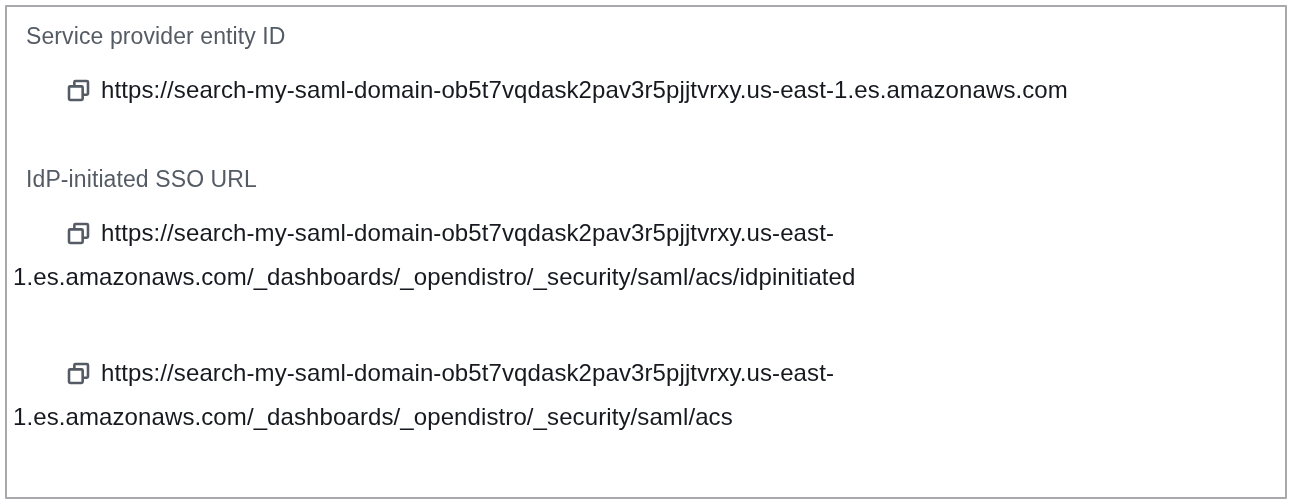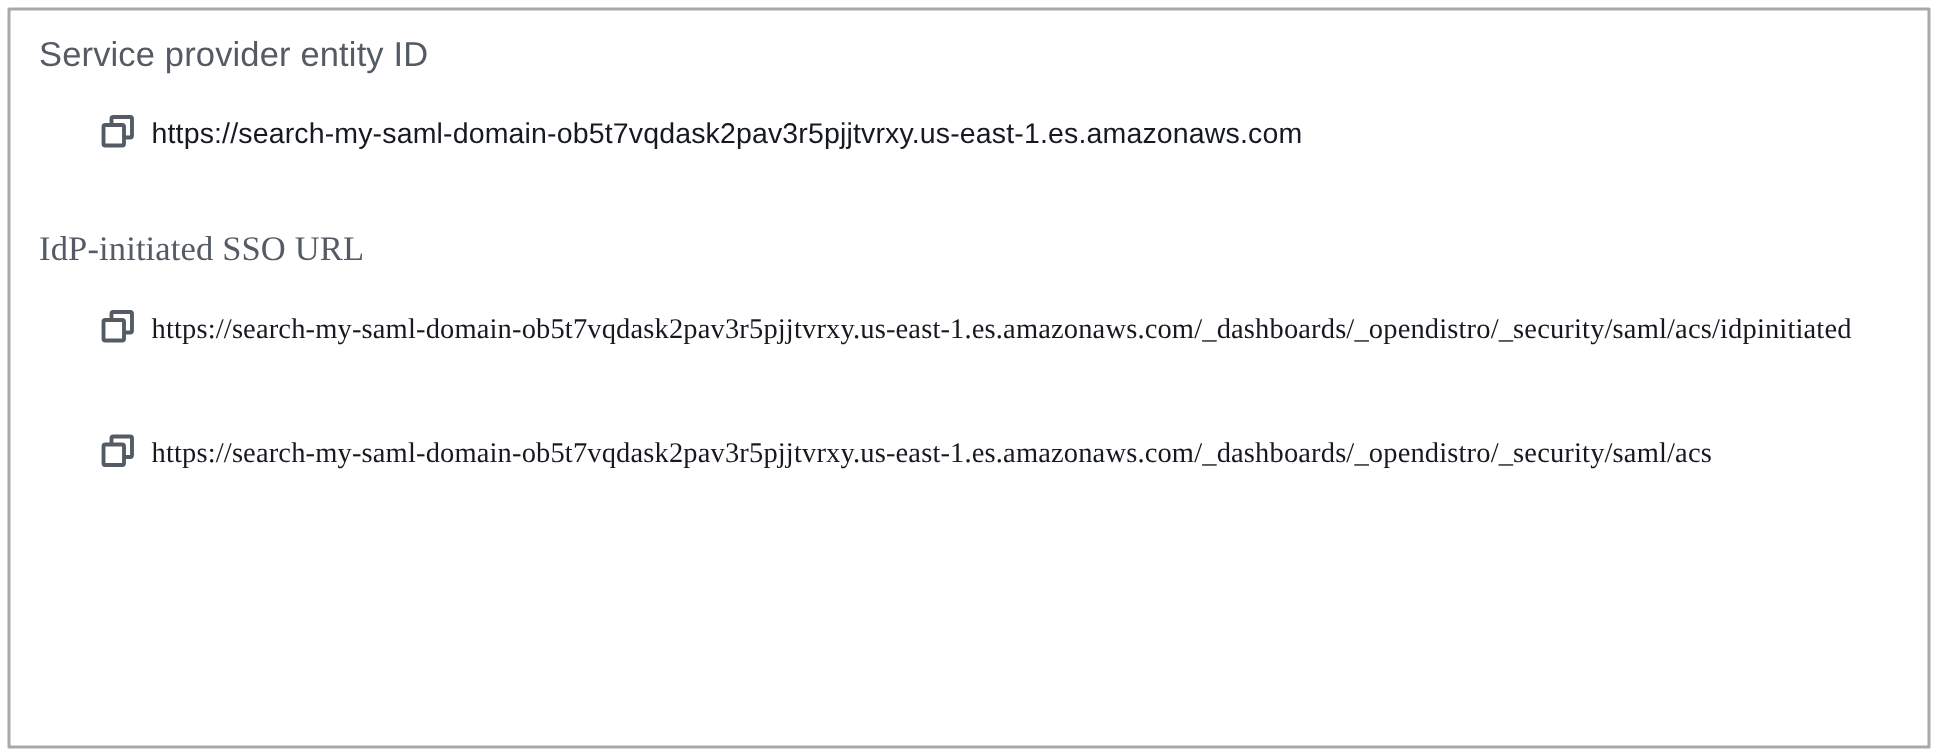--- a/index.html
+++ b/index.html
@@ -16,32 +16,32 @@
   .panel {
     width: 100%;
     height: 100%;
     background: #ffffff;
     border: 2px solid #a7a9ac;
     border-radius: 1px;
     padding: 14px 8px 12px 6px;
     overflow: hidden;
   }
   .field { margin-top: 0; }
-  .field + .field { margin-top: 39px; font-family: Liberation Serif, serif; }
+  .field + .field { margin-top: 52px; }
   .field-label {
     color: #545b64;
     font-size: 23px;
     line-height: 30px;
     margin-left: 13px;
     letter-spacing: 0.1px;
   }
   .field-value {
     margin-top: 17px;
     color: #16191f;
-    font-size: 19px;
+    font-size: 24px;
     line-height: 44px;
     text-indent: 27px;
     overflow-wrap: break-word;
     letter-spacing: 0.1px;
   }
   .copy-btn {
     display: inline-block;
     color: #545b64;
     cursor: pointer;
     vertical-align: -4px;

